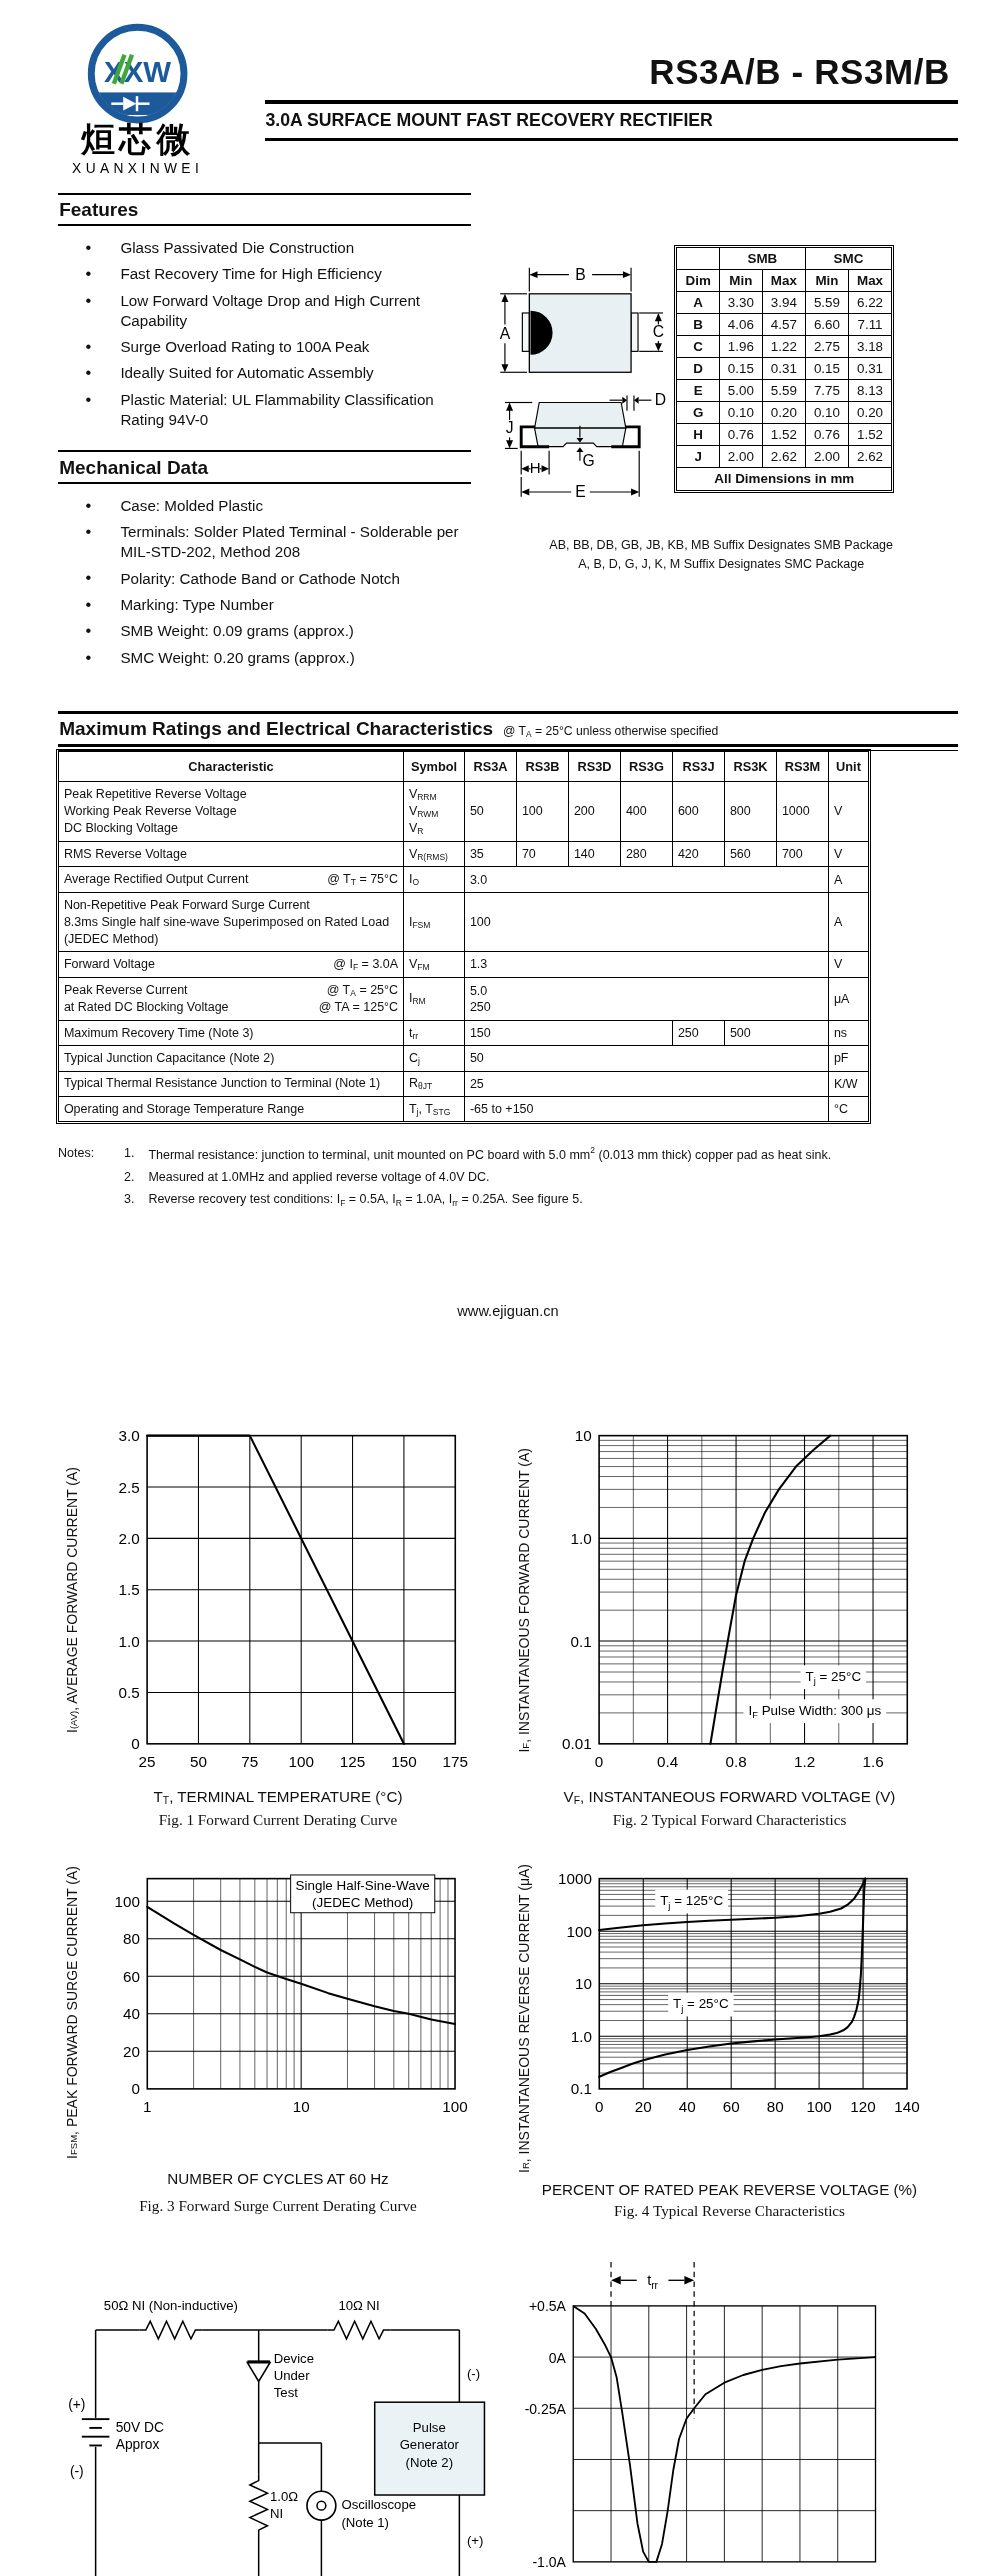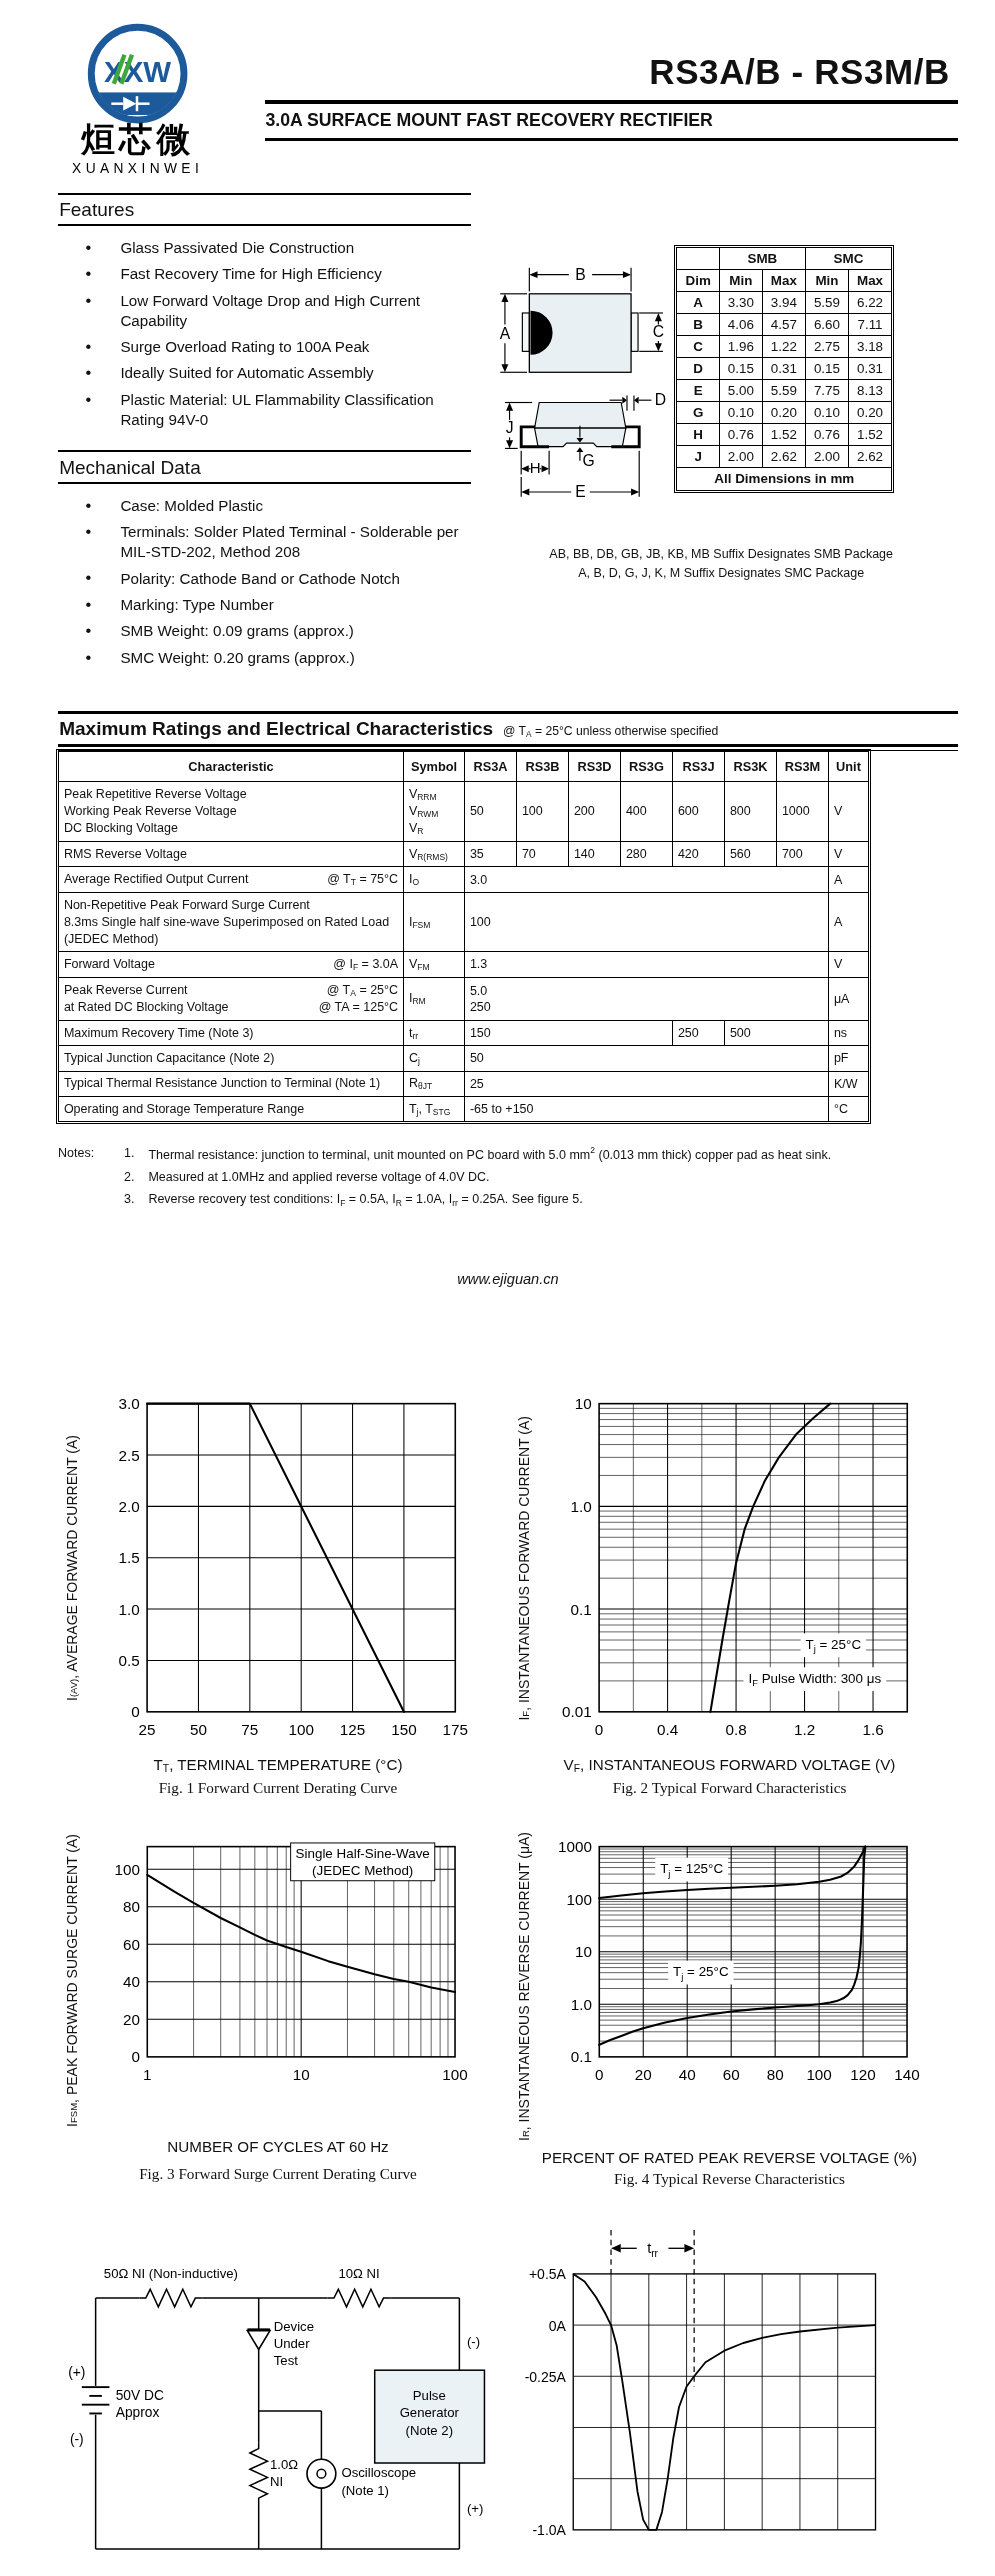--- a/index.html
+++ b/index.html
@@ -12,35 +12,35 @@
   .hdr-right{flex:1;margin-left:24.4px;padding-top:28px;}
   .title{font-size:35px;font-weight:bold;text-align:right;letter-spacing:0.6px;margin:8px;}
   .rule-title{height:3.7px;background:#000;margin:7.3px 0 6.1px;}
   .subtitle{font-size:17.7px;font-weight:bold;margin:0;}
   .rule-sub{height:3px;background:#000;margin-top:7.3px;}
   
   .cols{display:flex;margin-top:8.5px;}
   .col-left{width:413px;flex:0 0 413px;}
   .col-right{flex:1;margin-left:13.4px;padding-top:54px;}
   .sec-h{border-top:2.4px solid #000;border-bottom:2.4px solid #000;padding:4.3px 1.2px 3px;
-         font-size:19px;font-weight:normal;}
+         font-size:19px;font-weight:bold;}
   ul.bullets{list-style:none;margin:12.2px 0 21px;padding:0 0 0 27.4px;}
   ul.bullets li{position:relative;padding-left:35px;font-size:15.2px;line-height:1.3;margin:6.7px 0;}
   ul.bullets li .blt{position:absolute;left:0;top:-1.2px;font-size:16.5px;}
   
   .pkg-row{display:flex;align-items:flex-start;}
   svg.pkg{width:186px;height:268px;flex:0 0 186px;}
   .dims-wrap{margin-left:6.1px;}
   table.dims{border-collapse:collapse;border:1.2px solid #000;outline:0.6px solid #000;outline-offset:1.2px;
              font-size:13.4px;text-align:center;}
   table.dims th,table.dims td{border:0.6px solid #000;padding:3px 8px;}
   table.dims th{font-weight:bold;}
   table.dims td.dimletter{font-weight:bold;}
   table.dims td.foot{font-weight:bold;padding:3.7px 2.4px;}
-  .suffix{text-align:center;font-size:12.5px;line-height:1.55;margin-top:30px;}
+  .suffix{text-align:center;font-size:12.5px;line-height:1.55;margin-top:21px;}
   
   .mr-wrap{margin-top:22px;}
   .mr-head{border-top:3px solid #000;padding:4.9px 1.2px 3.7px;display:flex;align-items:baseline;}
   .mr-head h2{font-size:19px;font-weight:bold;margin:0;}
   .mr-note{font-size:12.2px;margin-left:9.8px;}
   .mr-rule{height:3px;background:#000;}
   .mr-rule2{height:1.2px;background:#000;margin-top:2.4px;}
   .intro{font-size:12.8px;line-height:1.55;margin:13.4px 0 14.6px;}
   table.ratings{border-collapse:collapse;table-layout:fixed;border:1.2px solid #000;
                 outline:0.6px solid #000;outline-offset:1.2px;font-size:12.5px;}
@@ -51,21 +51,21 @@
   td.c-sym,td.c-val,td.c-unit{text-align:left;line-height:1.3;}
   .sb{font-size:68%;vertical-align:-18%;}
   .sp{font-size:68%;vertical-align:38%;}
   
   .notes{display:flex;font-size:12.5px;margin-top:21px;line-height:1.75;}
   .notes .nlabel{width:66px;flex:0 0 66px;}
   .notes .nline{display:flex;}
   .notes .nnum{width:24.4px;flex:0 0 24.4px;}
   
   .site{text-align:center;font-size:14.6px;}
-  .site.mid{margin-top:60px;font-style:italic;}
+  .site.mid{margin-top:92px;}
   
   .charts{display:grid;grid-template-columns:421px 421px;column-gap:30.5px;row-gap:35px;margin-top:102px;}
   .fig{display:grid;grid-template-columns:28px max-content;}
   .fig .ylab{grid-column:1;grid-row:1;writing-mode:vertical-rl;transform:rotate(180deg);
              justify-self:center;align-self:center;font-size:14px;white-space:nowrap;}
   .fig .plot-slot{grid-column:2;grid-row:1;}
   .fig .xlab{grid-column:2;grid-row:2;text-align:center;font-size:15.2px;margin-top:8px;}
   .fig .cap{grid-column:2;grid-row:3;text-align:center;font-size:15.2px;margin-top:4.9px;font-family:Liberation Serif, serif;}
   
   .fig5-row{display:flex;margin-top:28px;}

